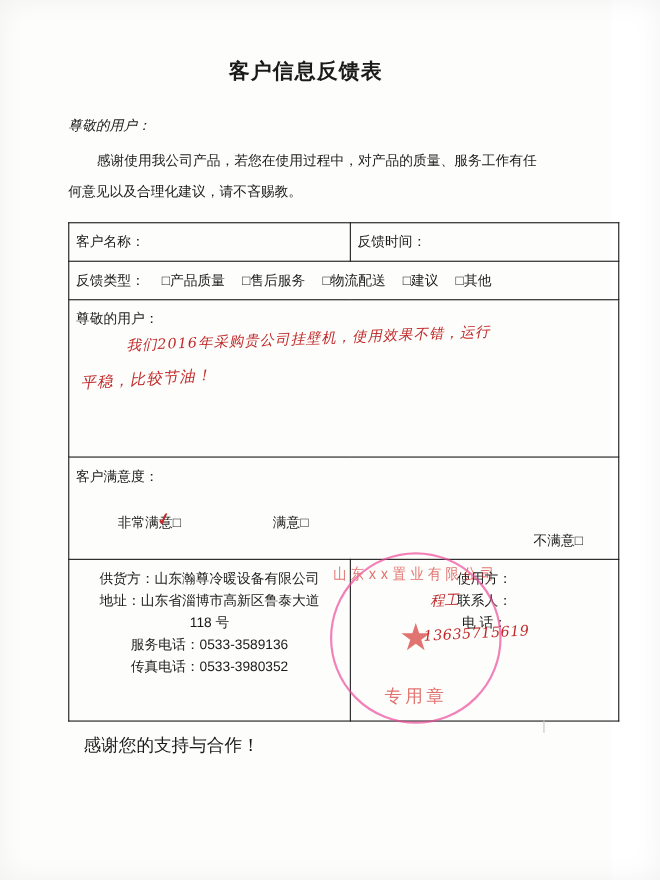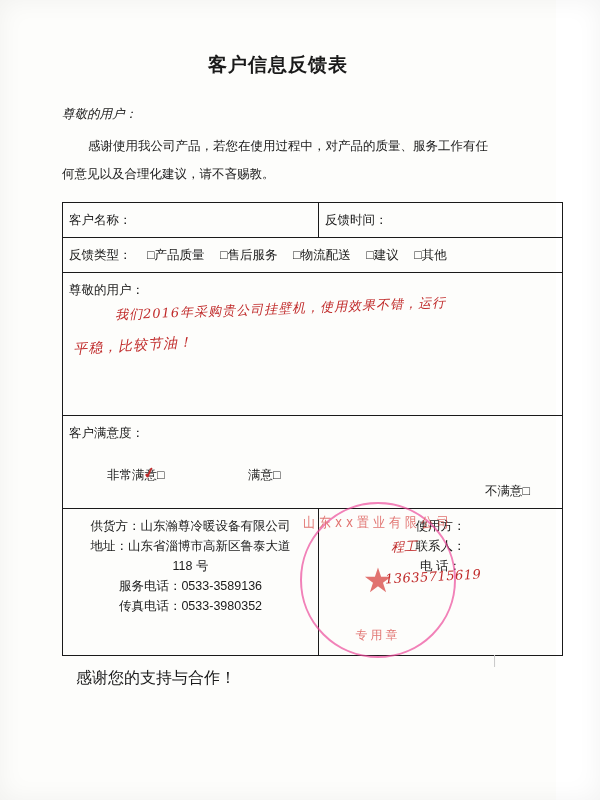--- a/index.html
+++ b/index.html
@@ -188,21 +188,21 @@
     letter-spacing: 4px;
     transform: scaleY(1.15);
     font-family: "DejaVu Sans", sans-serif;
   }
   .stamp-text-bottom {
     position: absolute;
     width: 152px;
     left: 0;
     bottom: 12px;
     text-align: center;
-    font-size: 12px;
+    font-size: 16px;
     color: #d4332f;
     letter-spacing: 3px;
     font-family: "DejaVu Sans", sans-serif;
   }
   .scan-mark {
     position: absolute;
     left: 493px;
     top: 653px;
     width: 8px;
     height: 14px;

